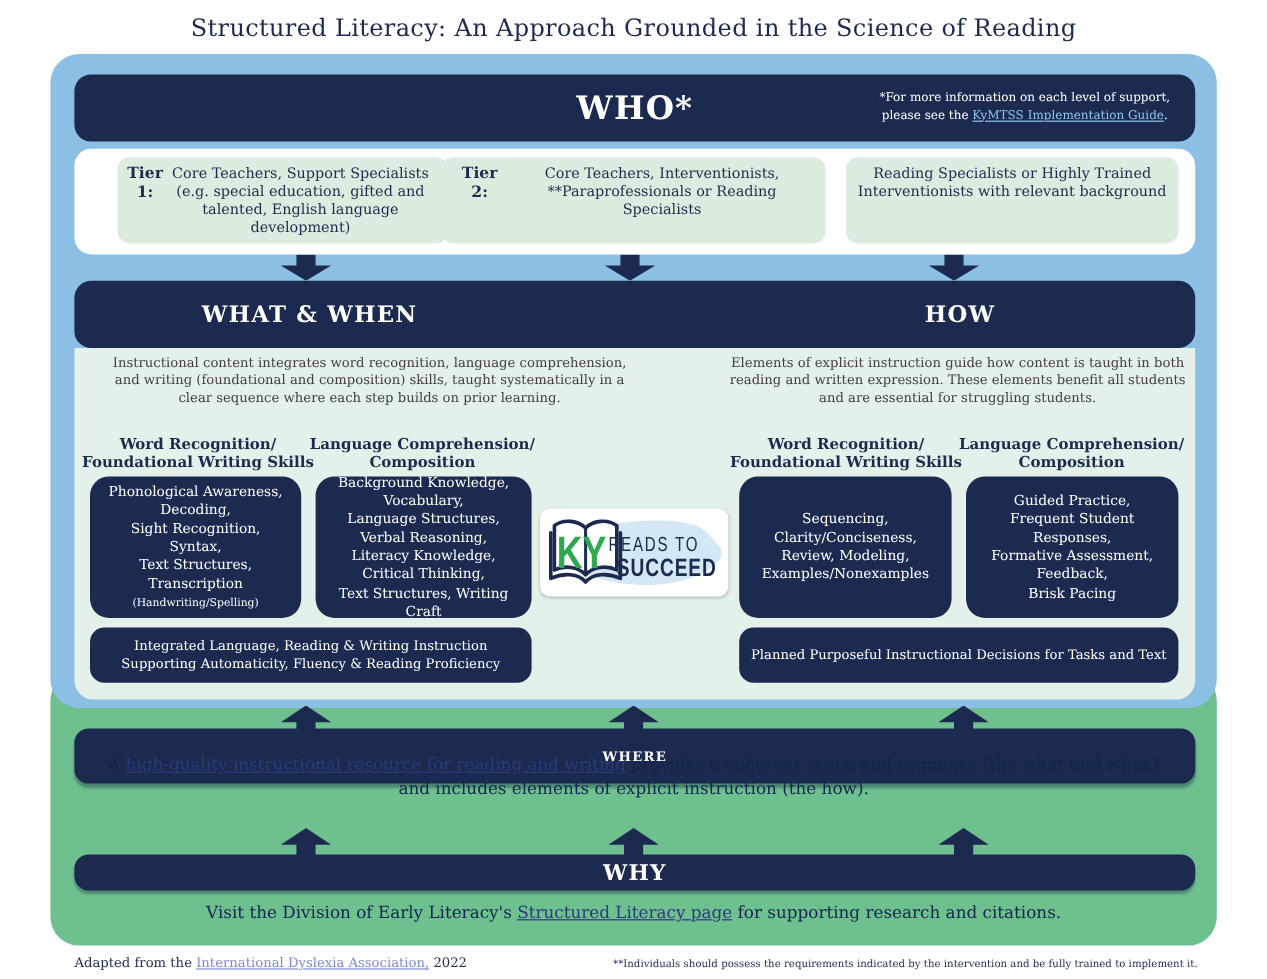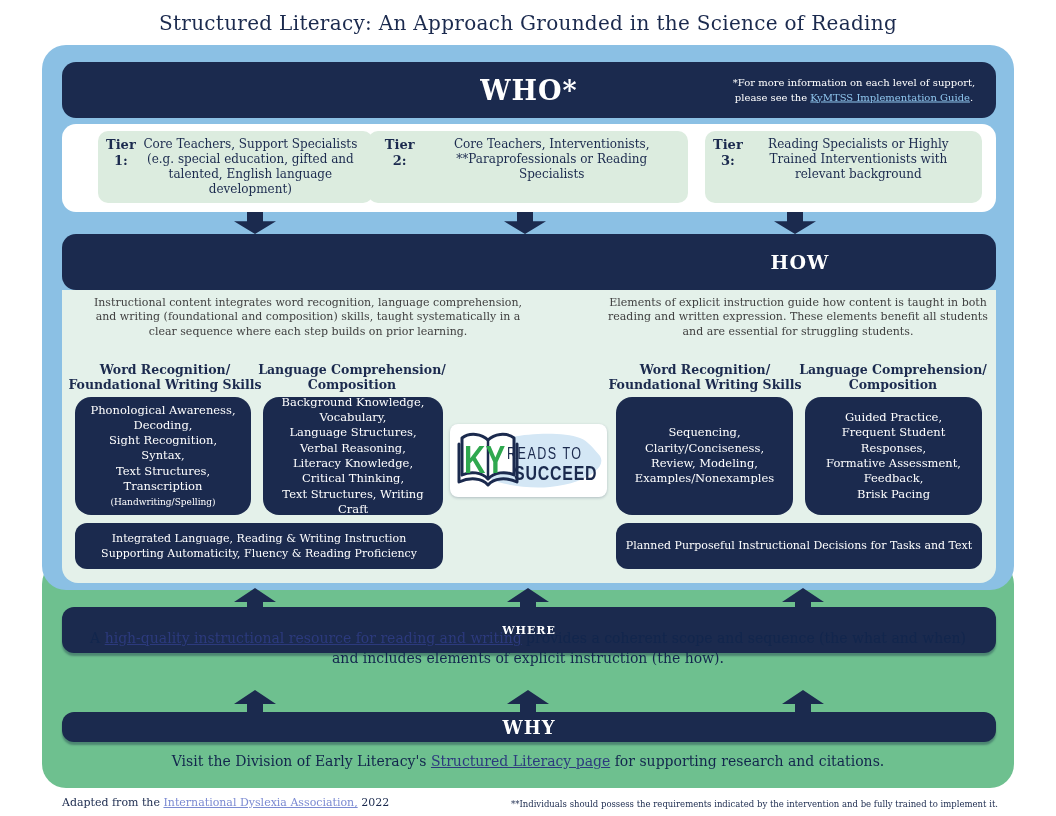--- a/index.html
+++ b/index.html
@@ -127,30 +127,30 @@
       <div class="tier-box" id="tier-1">
         <div class="tier-title">Tier 1:</div>
         <div class="tier-body">Core Teachers, Support Specialists (e.g. special education, gifted and talented, English language development)</div>
       </div>
       <div class="tier-box" id="tier-2">
         <div class="tier-title">Tier 2:</div>
         <div class="tier-body">Core Teachers, Interventionists,
 **Paraprofessionals or Reading Specialists</div>
       </div>
       <div class="tier-box" id="tier-3">
-        <div class="tier-title">Tier 3:</div>
         <div class="tier-body">Reading Specialists or Highly Trained Interventionists with relevant background</div>
       </div>
     </div>
 
     <div class="arrow-down" style="left:192px; top:167px;"></div>
     <div class="arrow-down" style="left:462px; top:167px;"></div>
     <div class="arrow-down" style="left:732px; top:167px;"></div>
 
     <div id="what-how-bar">
+      <span class="bar-label" id="what-when-label">WHAT &amp; WHEN</span>
       <span class="bar-label" id="how-label">HOW</span>
     </div>
 
     <div id="content-area">
 
       <div class="intro" id="ww-intro">Instructional content integrates word recognition, language comprehension, and writing (foundational and composition) skills, taught systematically in a clear sequence where each step builds on prior learning.</div>
       <div class="intro" id="how-intro">Elements of explicit instruction guide how content is taught in both reading and written expression. These elements benefit all students and are essential for struggling students.</div>
 
       <div class="col-header" id="ww-col1">Word Recognition/
 Foundational Writing Skills</div>

